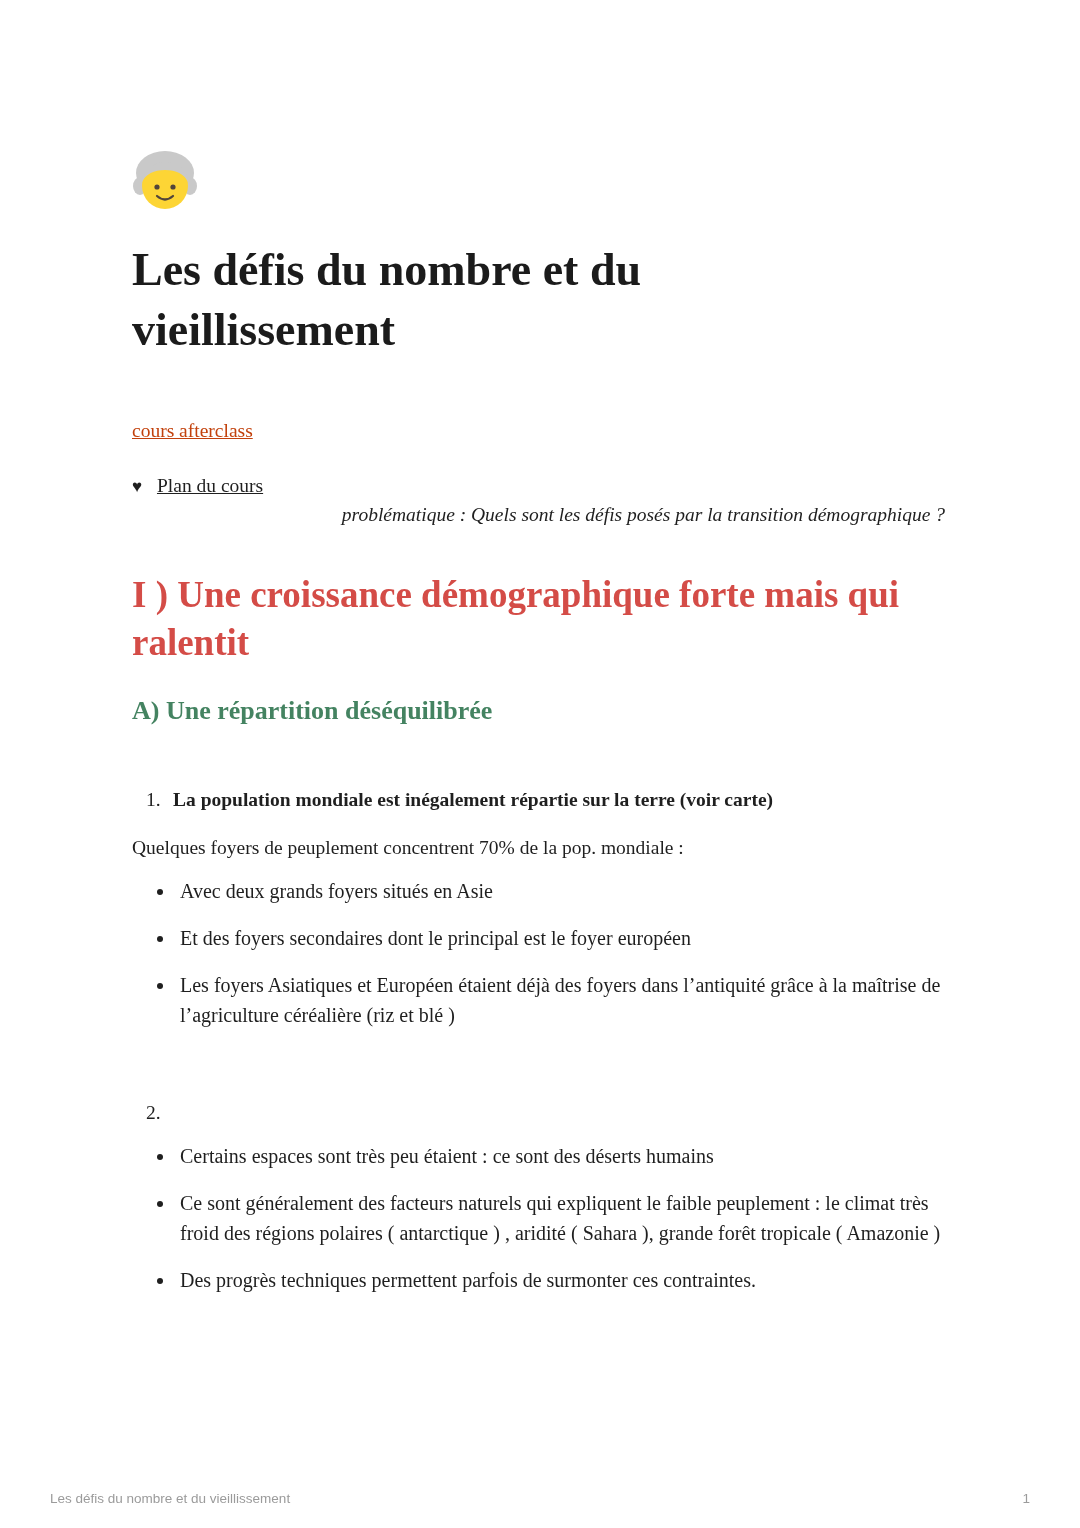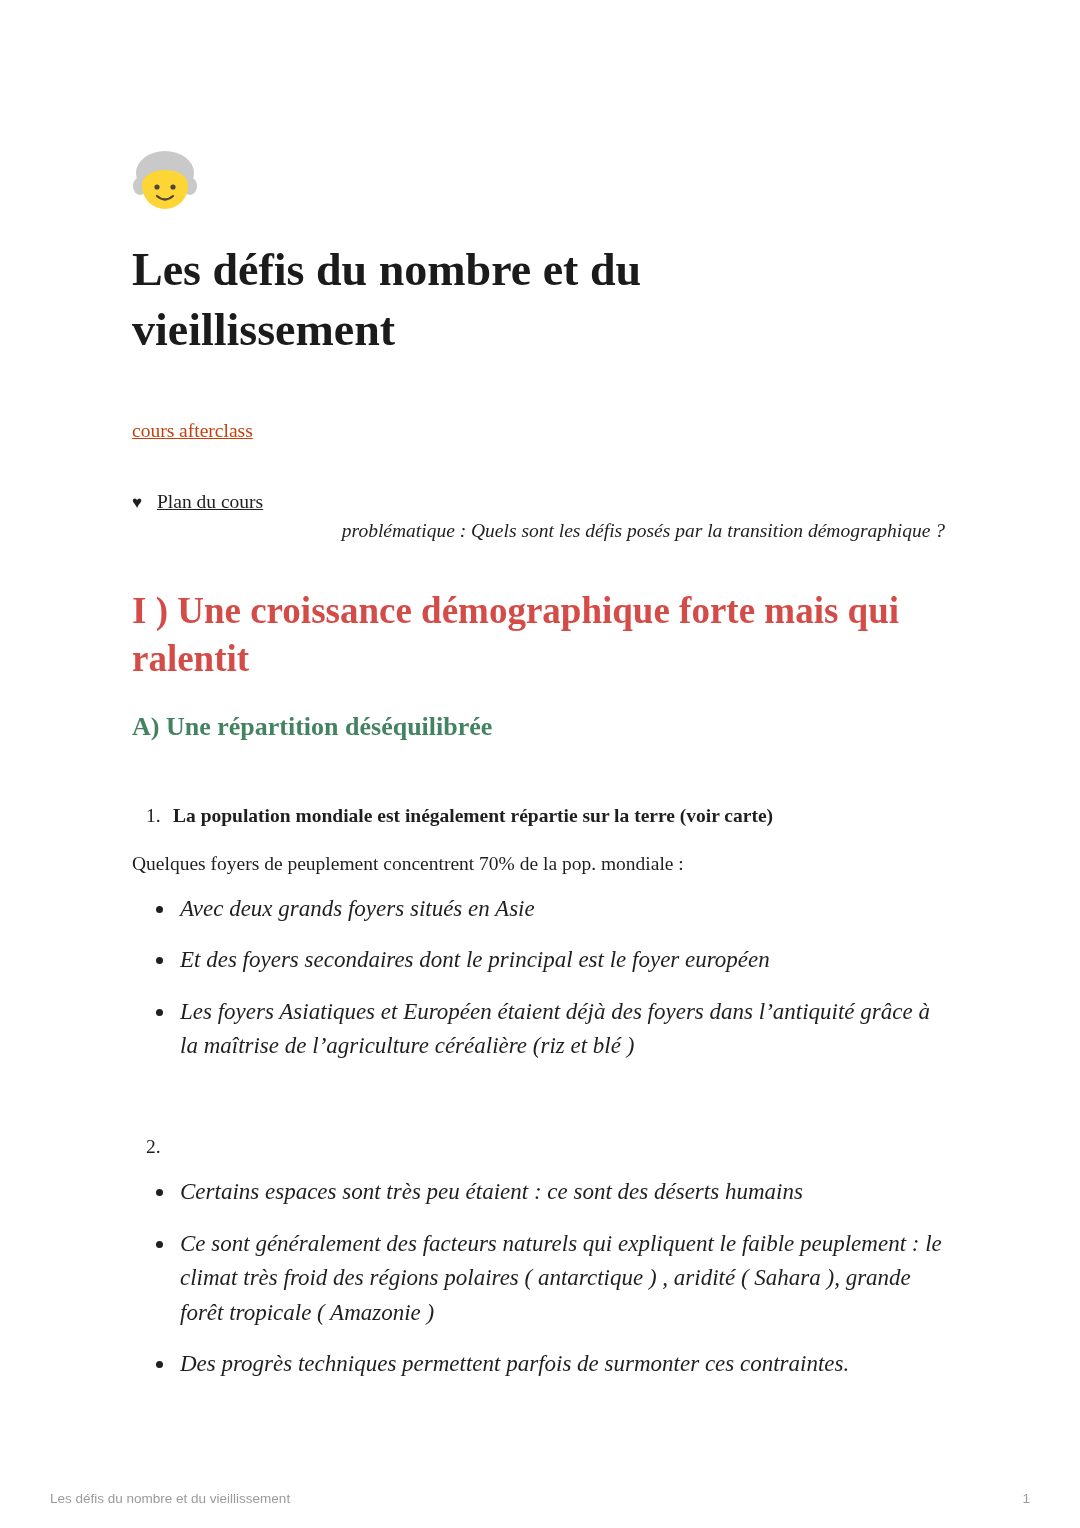--- a/index.html
+++ b/index.html
@@ -31,21 +31,21 @@
     margin-top: 56px;
     font-size: 19.5px;
     line-height: 1.5;
   }
   .link-line a {
     color: #c2410c;
     text-decoration: underline;
     cursor: pointer;
   }
   .plan-line {
-    margin-top: 42px;
+    margin-top: 26px;
     font-size: 19.5px;
     line-height: 1.5;
   }
   .plan-line .heart {
     font-size: 17px;
     margin-right: 10px;
     text-decoration: none;
     display: inline-block;
   }
   .plan-line a {
@@ -94,25 +94,24 @@
     margin-top: 18px;
     font-size: 19.5px;
     line-height: 1.5;
   }
   ul.bullets {
     margin-top: 14px;
     padding-left: 44px;
     list-style: disc outside;
   }
   ul.bullets li {
-    font-size: 23px;
+    font-size: 20px;
     line-height: 1.5;
     margin-bottom: 17px;
     padding-left: 4px;
-    font-style: italic;
   }
   .footer {
     position: absolute;
     left: 0;
     right: 0;
     bottom: 22px;
     display: flex;
     justify-content: space-between;
     align-items: center;
     padding: 0 50px;

